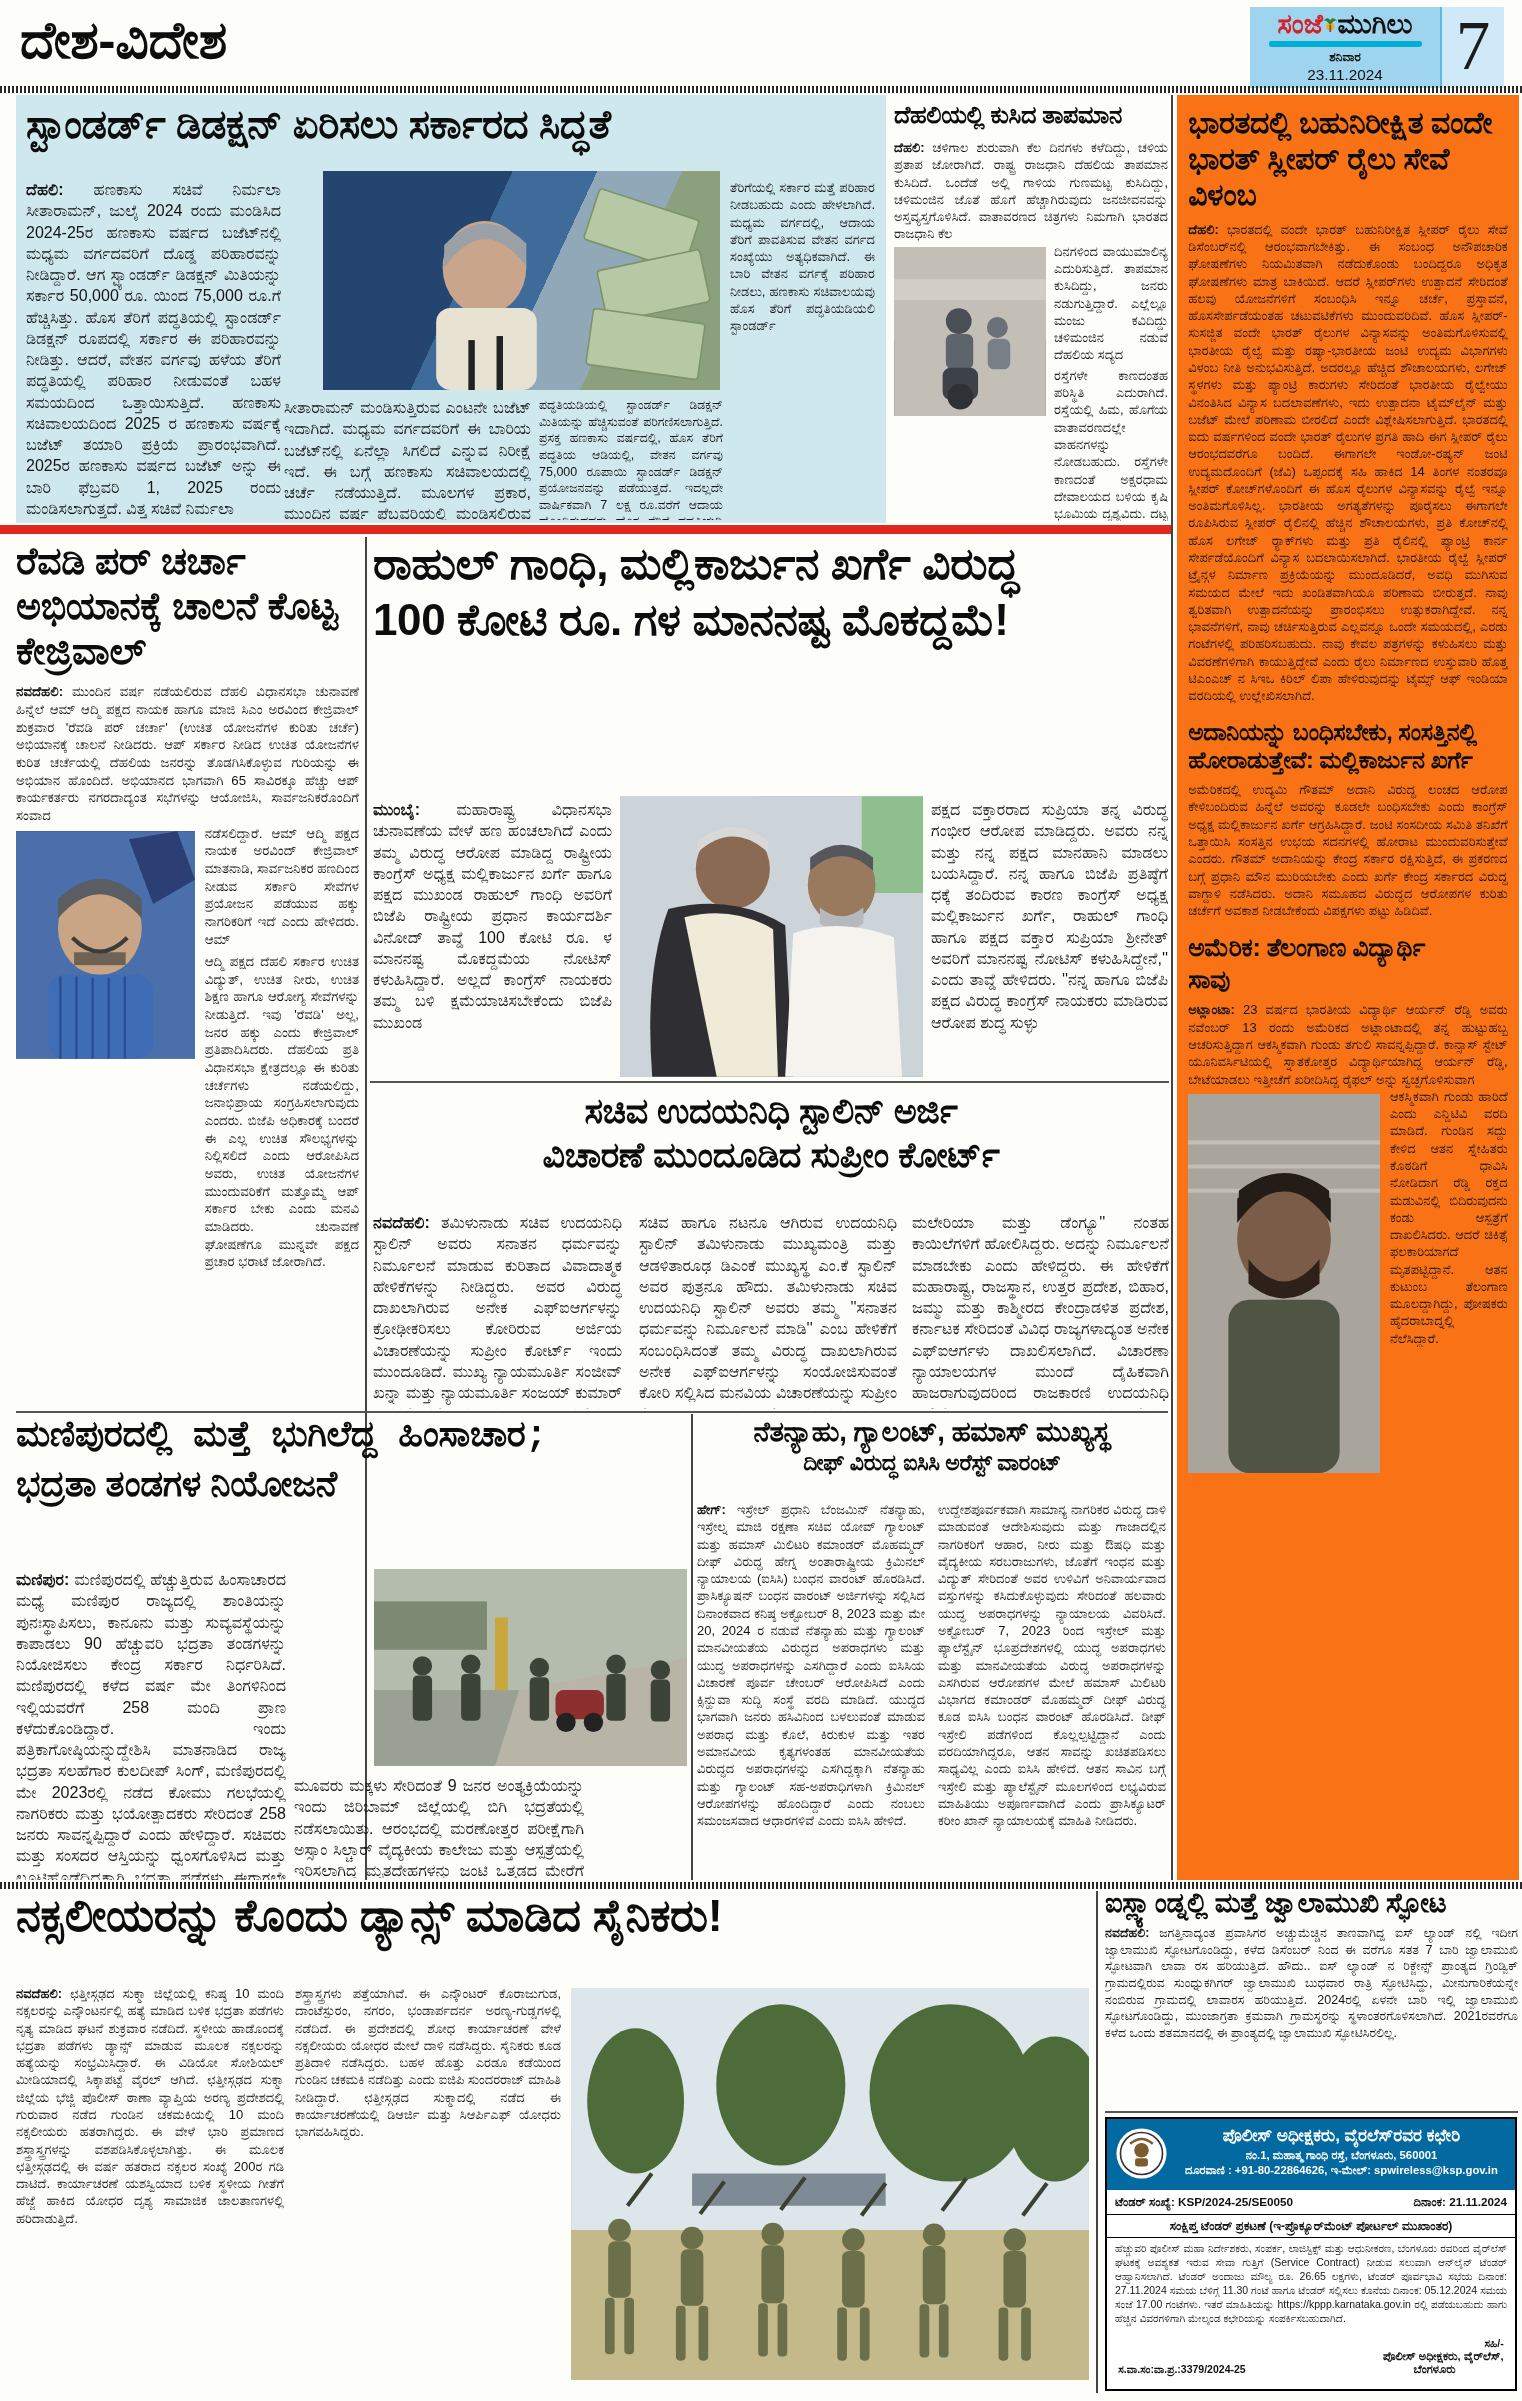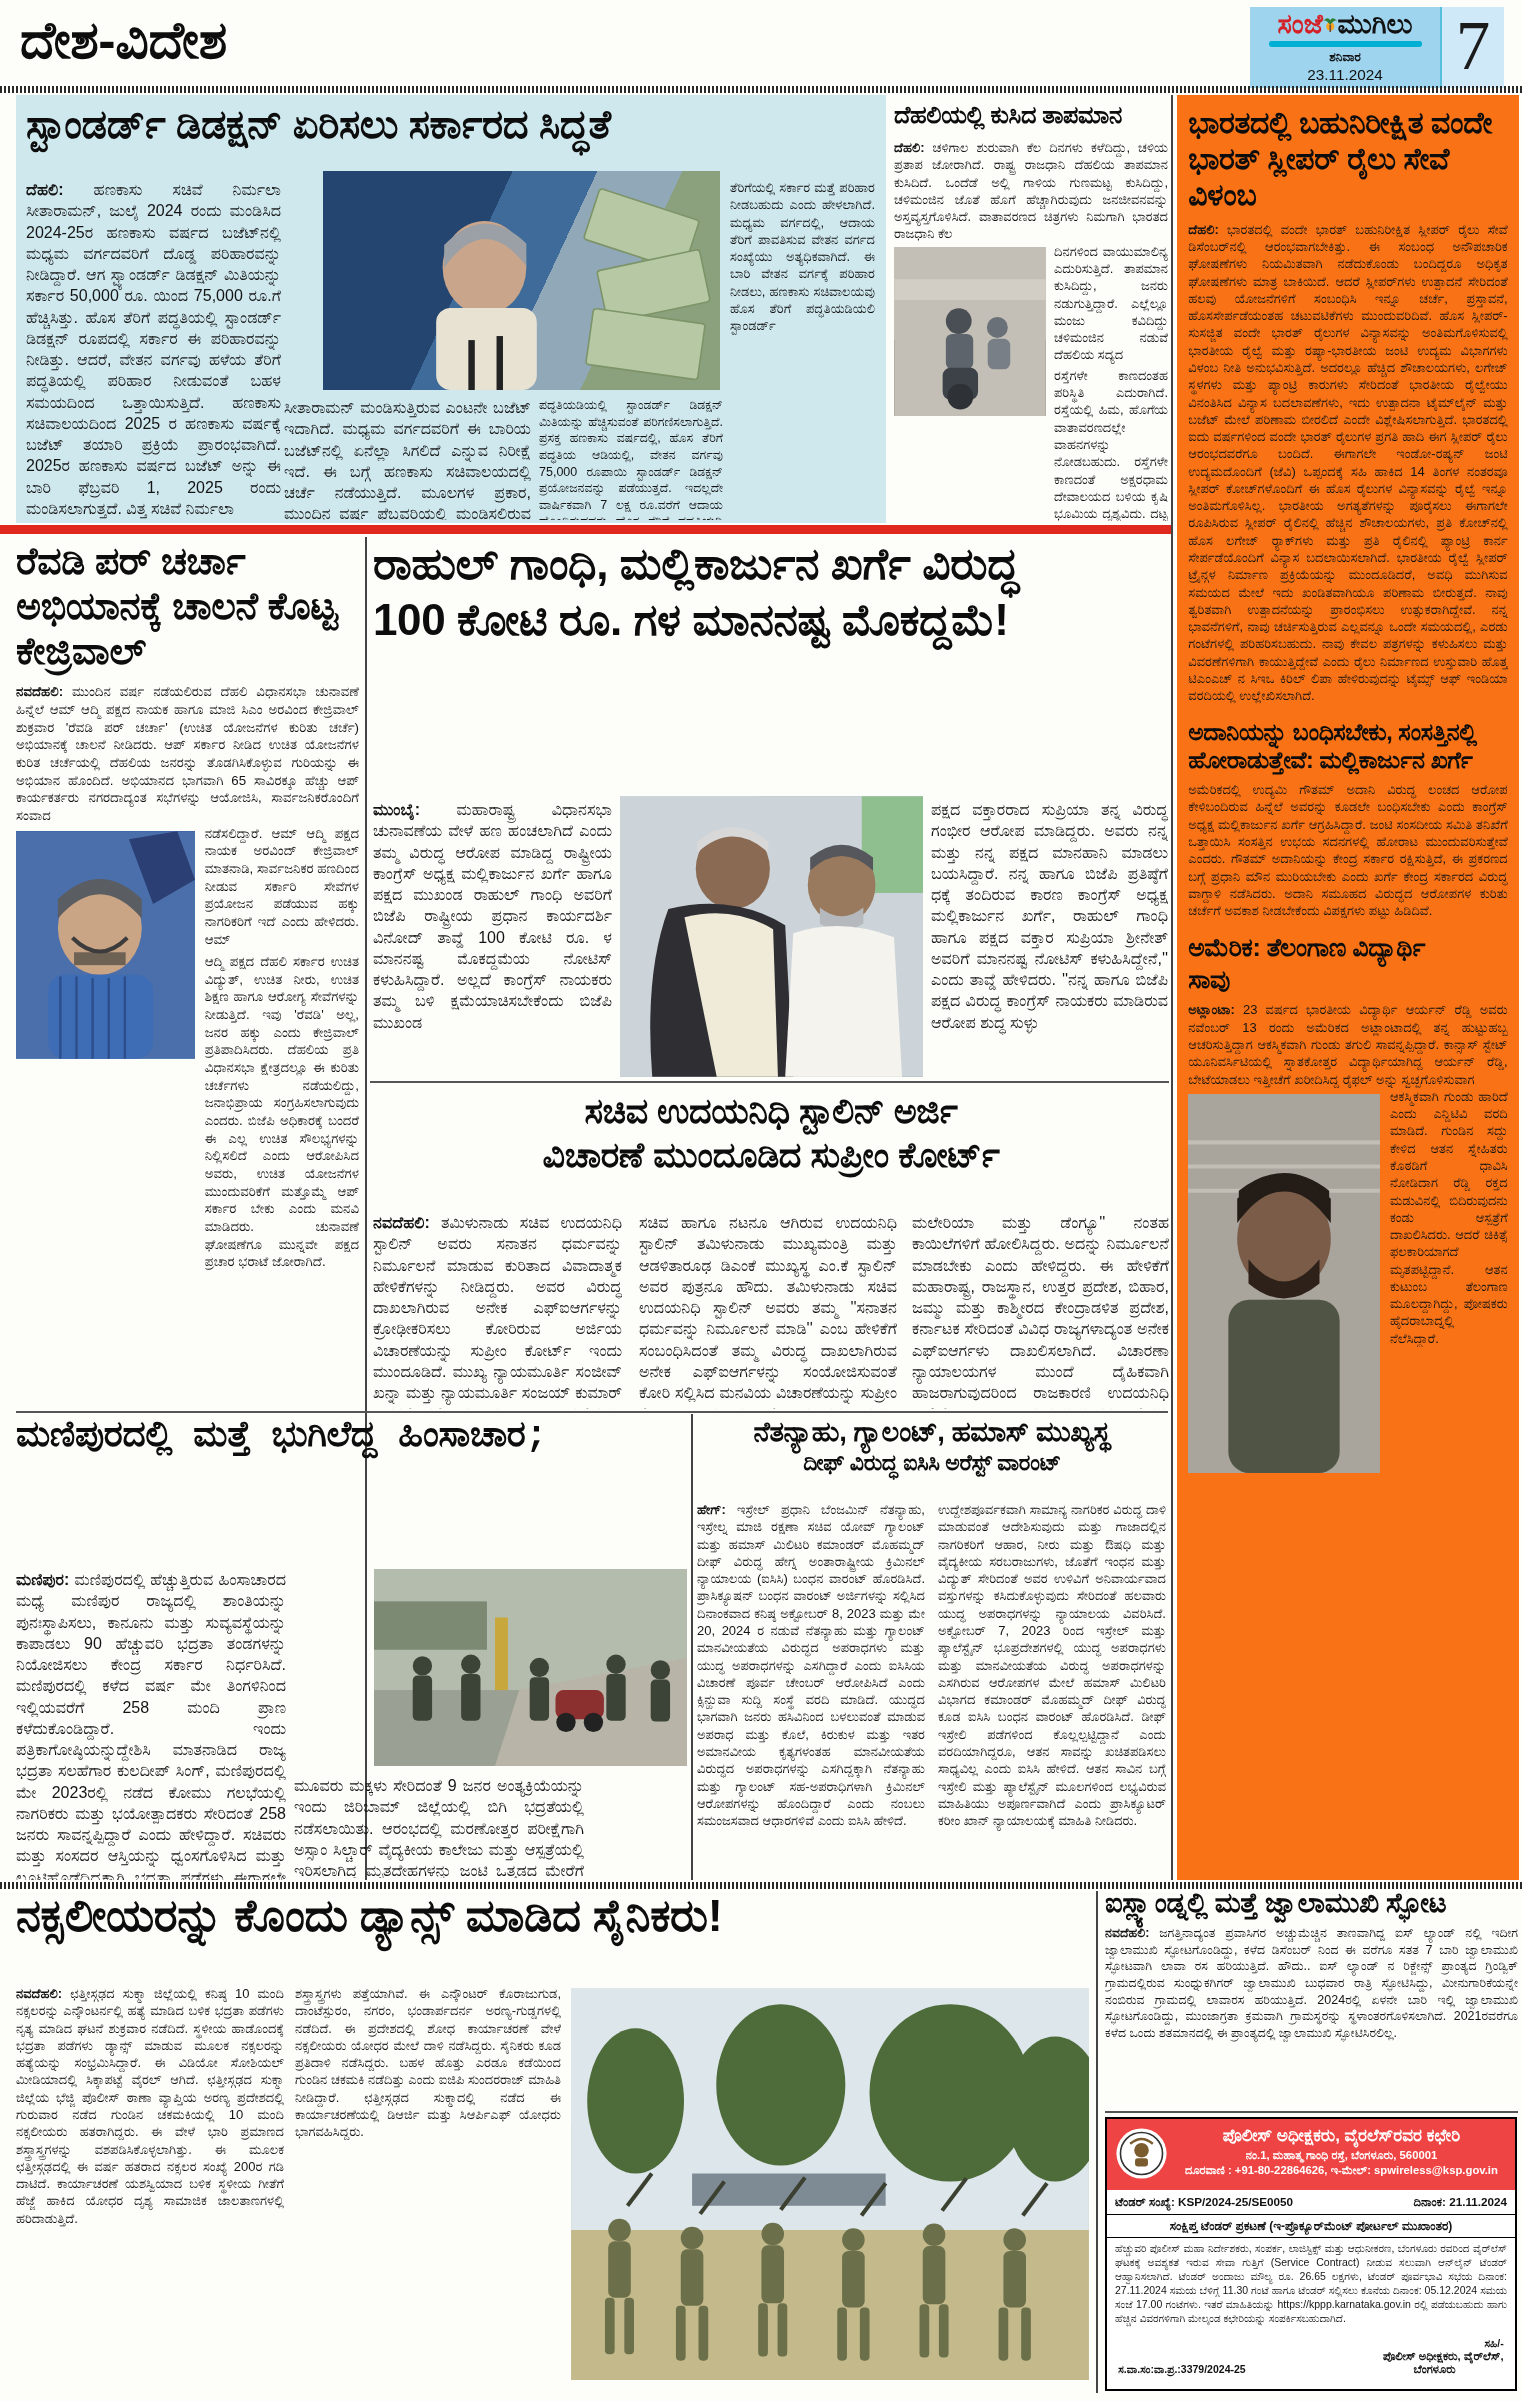--- a/index.html
+++ b/index.html
@@ -14,21 +14,21 @@
   .vline{width:1.6px;background:#444;}
   .hline{height:1.6px;background:#555;}
   .dotted-rule{height:7.3px;background:repeating-linear-gradient(90deg,#2a2a2a 0 1.6px,transparent 1.6px 4px);}
   .red-rule{background:#e0281e;}
   .masthead{background:#9fd4ee;}
   .brand-red{color:#d42027;font-weight:bold;}
   .brand-black{color:#111;font-weight:bold;}
   .cyan-bar{background:#00b0d4;height:5.6px;border-radius:2.4px;}
   .pgnum{font-size:69px;color:#1b1b1b;font-family:"Liberation Serif",serif;}
   .tender{border:2.4px solid #000;background:#fff;}
-  .tender-head{background:#ef4444;color:#fff;}
+  .tender-head{background:#0369a1;color:#fff;}
   .small-bold{font-weight:bold;}
   .center{text-align:center;}
   .right{text-align:right;}
   .photo svg{display:block;}
 </style>
 </head>
 <body>
 
 <div class="abs hl" style="left:20px;top:11px;font-size:52px;">ದೇಶ-ವಿದೇಶ</div>
 
@@ -195,20 +195,21 @@
     <span>ತಮಿಳುನಾಡು ಸಚಿವ ಉದಯನಿಧಿ ಸ್ಟಾಲಿನ್ ಅವರು ಸನಾತನ ಧರ್ಮವನ್ನು ನಿರ್ಮೂಲನೆ ಮಾಡುವ ಕುರಿತಾದ ವಿವಾದಾತ್ಮಕ ಹೇಳಿಕೆಗಳನ್ನು ನೀಡಿದ್ದರು. ಅವರ ವಿರುದ್ಧ ದಾಖಲಾಗಿರುವ ಅನೇಕ ಎಫ್ಐಆರ್ಗಳನ್ನು ಕ್ರೋಢೀಕರಿಸಲು ಕೋರಿರುವ ಅರ್ಜಿಯ ವಿಚಾರಣೆಯನ್ನು ಸುಪ್ರೀಂ ಕೋರ್ಟ್ ಇಂದು ಮುಂದೂಡಿದೆ. ಮುಖ್ಯ ನ್ಯಾಯಮೂರ್ತಿ ಸಂಜೀವ್ ಖನ್ನಾ ಮತ್ತು ನ್ಯಾಯಮೂರ್ತಿ ಸಂಜಯ್ ಕುಮಾರ್ ಅವರನ್ನೊಳಗೊಂಡ ಪೀಠ ಅರ್ಜಿ ವಿಚಾರಣೆಯನ್ನು 2025ರ ಫೆಬ್ರವರಿಗೆ ಮರು ನಿಗದಿಪಡಿಸಿದೆ.</span>
   </div>
   <div class="abs body-txt" style="left:266px;top:121px;width:258px;height:197px;">ಸಚಿವ ಹಾಗೂ ನಟನೂ ಆಗಿರುವ ಉದಯನಿಧಿ ಸ್ಟಾಲಿನ್ ತಮಿಳುನಾಡು ಮುಖ್ಯಮಂತ್ರಿ ಮತ್ತು ಆಡಳಿತಾರೂಢ ಡಿಎಂಕೆ ಮುಖ್ಯಸ್ಥ ಎಂ.ಕೆ ಸ್ಟಾಲಿನ್ ಅವರ ಪುತ್ರನೂ ಹೌದು. ತಮಿಳುನಾಡು ಸಚಿವ ಉದಯನಿಧಿ ಸ್ಟಾಲಿನ್ ಅವರು ತಮ್ಮ ''ಸನಾತನ ಧರ್ಮವನ್ನು ನಿರ್ಮೂಲನೆ ಮಾಡಿ'' ಎಂಬ ಹೇಳಿಕೆಗೆ ಸಂಬಂಧಿಸಿದಂತೆ ತಮ್ಮ ವಿರುದ್ಧ ದಾಖಲಾಗಿರುವ ಅನೇಕ ಎಫ್ಐಆರ್ಗಳನ್ನು ಸಂಯೋಜಿಸುವಂತೆ ಕೋರಿ ಸಲ್ಲಿಸಿದ ಮನವಿಯ ವಿಚಾರಣೆಯನ್ನು ಸುಪ್ರೀಂ ಕೋರ್ಟ್ ಮುಂದೂಡಿದೆ. ಸನಾತನ ಧರ್ಮ ಸಾಮಾಜಿಕ ನ್ಯಾಯ ಮತ್ತು ಸಮಾನತೆಯ ವಿರುದ್ಧವಾದುದು ಎಂದಿದ್ದ ಉದಯನಿಧಿ</div>
   <div class="abs body-txt" style="left:539px;top:121px;width:257px;height:197px;">ಮಲೇರಿಯಾ ಮತ್ತು ಡೆಂಗ್ಯೂ'' ನಂತಹ ಕಾಯಿಲೆಗಳಿಗೆ ಹೋಲಿಸಿದ್ದರು. ಅದನ್ನು ನಿರ್ಮೂಲನೆ ಮಾಡಬೇಕು ಎಂದು ಹೇಳಿದ್ದರು. ಈ ಹೇಳಿಕೆಗೆ ಮಹಾರಾಷ್ಟ್ರ, ರಾಜಸ್ಥಾನ, ಉತ್ತರ ಪ್ರದೇಶ, ಬಿಹಾರ, ಜಮ್ಮು ಮತ್ತು ಕಾಶ್ಮೀರದ ಕೇಂದ್ರಾಡಳಿತ ಪ್ರದೇಶ, ಕರ್ನಾಟಕ ಸೇರಿದಂತೆ ವಿವಿಧ ರಾಜ್ಯಗಳಾದ್ಯಂತ ಅನೇಕ ಎಫ್ಐಆರ್ಗಳು ದಾಖಲಿಸಲಾಗಿದೆ. ವಿಚಾರಣಾ ನ್ಯಾಯಾಲಯಗಳ ಮುಂದೆ ದೈಹಿಕವಾಗಿ ಹಾಜರಾಗುವುದರಿಂದ ರಾಜಕಾರಣಿ ಉದಯನಿಧಿ ಸ್ಟಾಲಿನ್ಗೆ ವಿನಾಯಿತಿ ನೀಡುವ ಮಧ್ಯಂತರ ಆದೇಶವು ಮುಂದಿನ ಆದೇಶದವರೆಗೆ ಮುಂದುವರಿಯುತ್ತದೆ.</div>
 </div>
 
 <div class="abs hline" style="left:16px;top:1411px;width:1152px;"></div>
 
 <div class="abs" style="left:16px;top:1417px;width:671px;height:463px;overflow:hidden;">
   <div class="hl" style="font-size:36px;font-family:Liberation Mono, monospace;">ಮಣಿಪುರದಲ್ಲಿ ಮತ್ತೆ ಭುಗಿಲೆದ್ದ ಹಿಂಸಾಚಾರ;</div>
+  <div class="hl" style="font-size:36px;margin-top:6.5px;">ಭದ್ರತಾ ತಂಡಗಳ ನಿಯೋಜನೆ</div>
   <div class="abs body-txt" style="left:0;top:152px;width:270px;height:311px;">
     <span class="dl">ಮಣಿಪುರ:</span>
     <span>ಮಣಿಪುರದಲ್ಲಿ ಹೆಚ್ಚುತ್ತಿರುವ ಹಿಂಸಾಚಾರದ ಮಧ್ಯೆ ಮಣಿಪುರ ರಾಜ್ಯದಲ್ಲಿ ಶಾಂತಿಯನ್ನು ಪುನಃಸ್ಥಾಪಿಸಲು, ಕಾನೂನು ಮತ್ತು ಸುವ್ಯವಸ್ಥೆಯನ್ನು ಕಾಪಾಡಲು 90 ಹೆಚ್ಚುವರಿ ಭದ್ರತಾ ತಂಡಗಳನ್ನು ನಿಯೋಜಿಸಲು ಕೇಂದ್ರ ಸರ್ಕಾರ ನಿರ್ಧರಿಸಿದೆ. ಮಣಿಪುರದಲ್ಲಿ ಕಳೆದ ವರ್ಷ ಮೇ ತಿಂಗಳಿನಿಂದ ಇಲ್ಲಿಯವರೆಗೆ 258 ಮಂದಿ ಪ್ರಾಣ ಕಳೆದುಕೊಂಡಿದ್ದಾರೆ. ಇಂದು ಪತ್ರಿಕಾಗೋಷ್ಠಿಯನ್ನುದ್ದೇಶಿಸಿ ಮಾತನಾಡಿದ ರಾಜ್ಯ ಭದ್ರತಾ ಸಲಹೆಗಾರ ಕುಲದೀಪ್ ಸಿಂಗ್, ಮಣಿಪುರದಲ್ಲಿ ಮೇ 2023ರಲ್ಲಿ ನಡೆದ ಕೋಮು ಗಲಭೆಯಲ್ಲಿ ನಾಗರಿಕರು ಮತ್ತು ಭಯೋತ್ಪಾದಕರು ಸೇರಿದಂತೆ 258 ಜನರು ಸಾವನ್ನಪ್ಪಿದ್ದಾರೆ ಎಂದು ಹೇಳಿದ್ದಾರೆ. ಸಚಿವರು ಮತ್ತು ಸಂಸದರ ಆಸ್ತಿಯನ್ನು ಧ್ವಂಸಗೊಳಿಸಿದ ಮತ್ತು ಲೂಟಿಹೊಡೆದಿದ್ದಕ್ಕಾಗಿ ಭದ್ರತಾ ಪಡೆಗಳು ಈಗಾಗಲೇ 32 ಜನರನ್ನು ಬಂಧಿಸಿವೆ. ಹಾನಿಗೊಳಗಾದ ದೇಶದಲ್ಲಿ ಸುವ್ಯವಸ್ಥೆಯನ್ನು ಪುನಃ ಸ್ಥಾಪಿಸುವ ಪ್ರಯತ್ನಗಳ ಭಾಗವಾಗಿ ಅಧಿಕಾರಿಗಳು ಸುಮಾರು 3,000 ಶಸ್ತ್ರಾಸ್ತ್ರಗಳನ್ನು ವಶಪಡಿಸಿಕೊಂಡಿದ್ದಾರೆ. ಮೈತೆ ಸಮುದಾಯದ ಮೂವರು ಮಹಿಳೆಯರು ಮತ್ತು</span>
   </div>
   <div class="abs photo" style="left:358px;top:152px;width:313px;height:197px;background:linear-gradient(180deg,#b9c2b4 0 40%,#aab0a2 40% 100%);">
     <svg width="313" height="197" viewBox="0 0 388 244">
         <rect width="388" height="244" fill="#b4bcae"></rect>
         <rect x="0" y="150" width="388" height="94" fill="#9aa093"></rect>
         <polygon points="180,150 388,110 388,244 150,244" fill="#b8b4a8"></polygon>
         <rect x="0" y="40" width="140" height="60" fill="#7c8a74"></rect>

